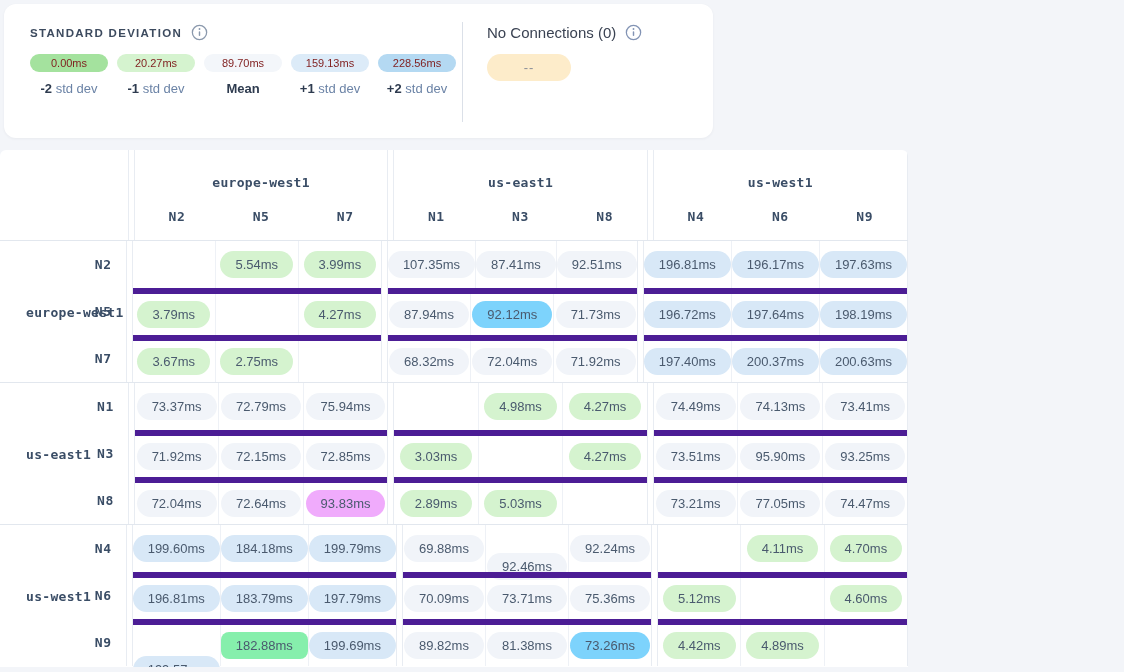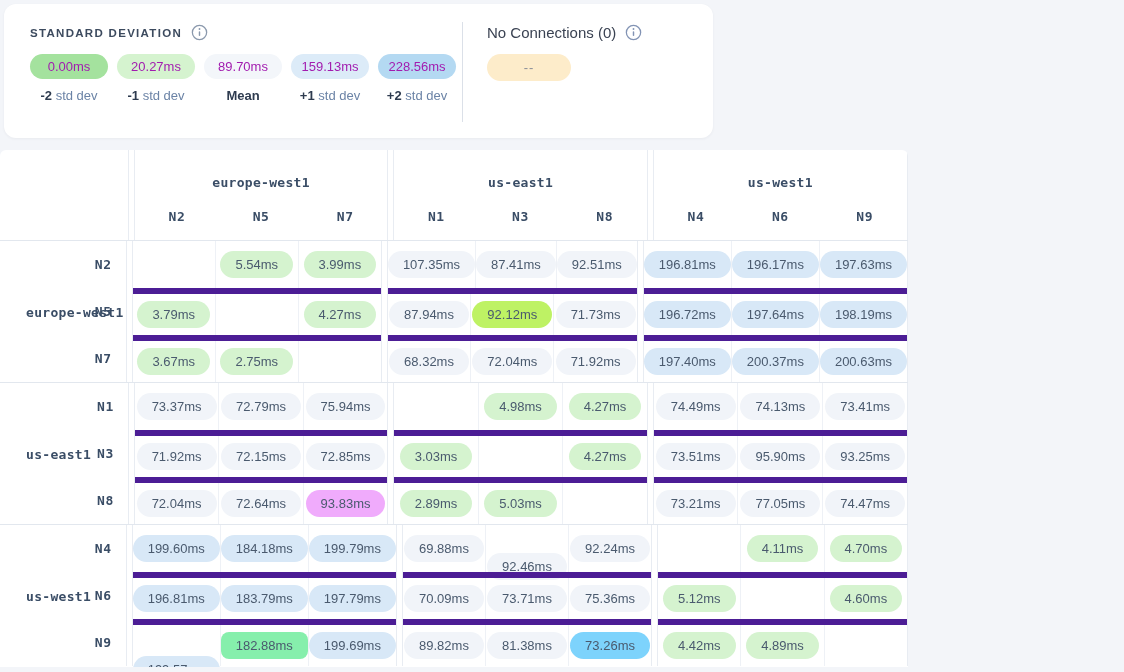--- a/index.html
+++ b/index.html
@@ -18,23 +18,23 @@
   }
   .legend-left { padding:20px 0 0 26px; width:452px; box-sizing:border-box; }
   .legend-title-row { display:flex; align-items:center; gap:9px; }
   .legend-title {
     font-size:11.5px; font-weight:700; letter-spacing:1.3px;
     color:#3c4a5e; text-transform:uppercase;
   }
   .info-icon { display:inline-flex; cursor:pointer; line-height:0; }
   .pill-row { display:flex; gap:9px; margin-top:13px; }
   .legend-pill {
-    width:82px; height:25px; border-radius:14px;
+    width:82px; height:18px; border-radius:14px;
     display:flex; align-items:center; justify-content:center;
-    font-size:13px; color:#a21caf;
+    font-size:11px; color:#7f1d1d;
   }
   .label-row { display:flex; gap:9px; margin-top:9px; }
   .legend-label { width:82px; text-align:center; font-size:13px; white-space:nowrap; }
   .legend-label .strong { font-weight:700; color:#2e3b4f; }
   .legend-label .rest { color:#6b83a6; }
   .v-divider { width:1px; background:#dbe0e8; margin:18px 0 16px 6px; }
   .legend-right { padding:20px 0 0 24px; }
   .nc-title-row { display:flex; align-items:center; gap:9px; }
   .nc-title { font-size:15px; color:#3a4252; }
   .nc-pill {
@@ -205,21 +205,21 @@
             </div>
             <div class="cell">
               <span class="pill" style="background: rgb(241, 244, 249);">92.51ms</span>
             </div>
           </div>
           <div class="body-row">
             <div class="cell">
               <span class="pill" style="background: rgb(241, 244, 249);">87.94ms</span>
             </div>
             <div class="cell">
-              <span class="pill" style="background: #bef264;">92.12ms</span>
+              <span class="pill" style="background: #7dd3fc;">92.12ms</span>
             </div>
             <div class="cell">
               <span class="pill" style="background: rgb(241, 244, 249);">71.73ms</span>
             </div>
           </div>
           <div class="body-row">
             <div class="cell">
               <span class="pill" style="background: rgb(241, 244, 249);">68.32ms</span>
             </div>
             <div class="cell">

